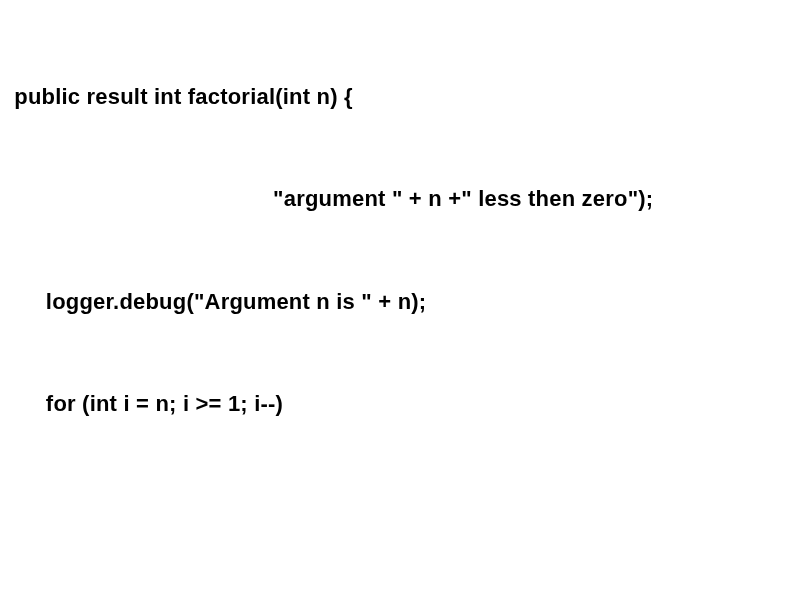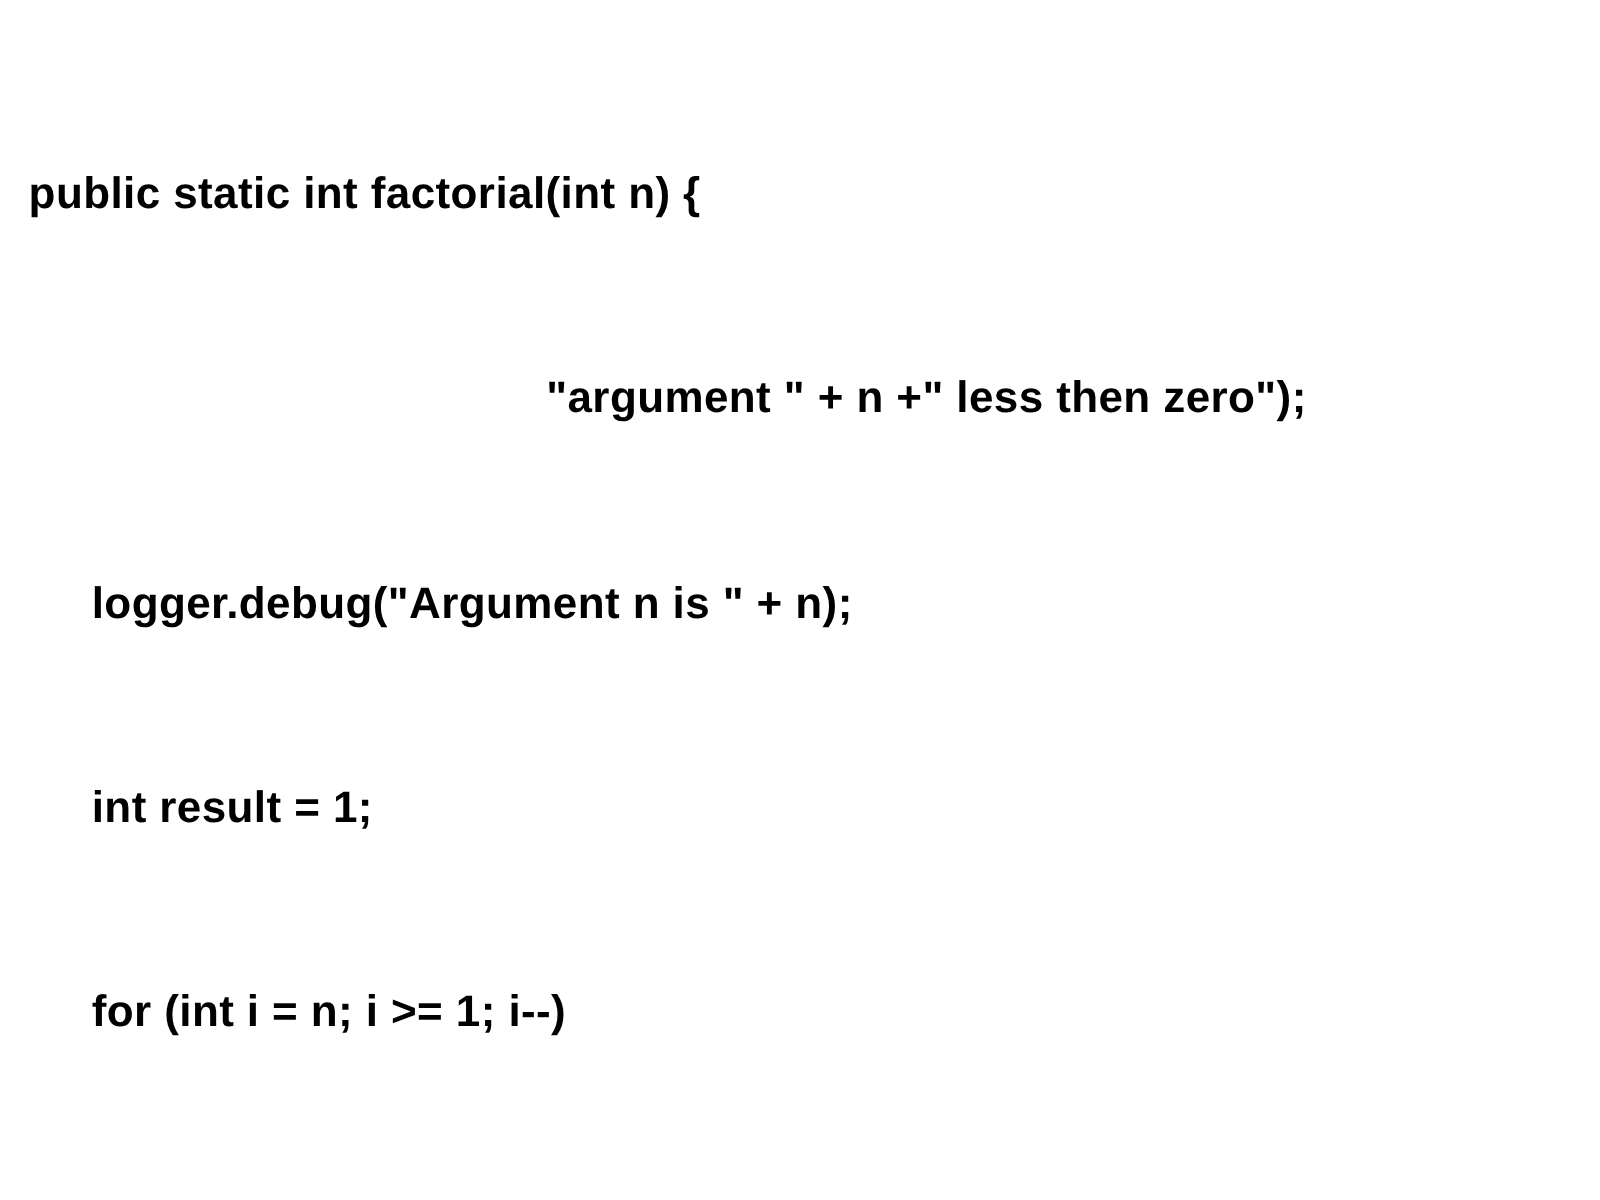--- a/index.html
+++ b/index.html
@@ -18,22 +18,21 @@
       color: #000000;
       white-space: pre;
       font-family: Arial, Helvetica, sans-serif;
       letter-spacing: 0.2px;
     }
   </style>
 </head>
 <body>
 
 <div class="code-block">
-  <div> public static int factorial(int n) {</div>
+  <div> public result int factorial(int n) {</div>
   <div>                                          "argument " + n +" less then zero");</div>
   <div>      logger.debug("Argument n is " + n);</div>
-  <div>      int result = 1;</div>
   <div>      for (int i = n; i &gt;= 1; i--)</div>
   
   
   
   
 </div>
 
 </body></html>

